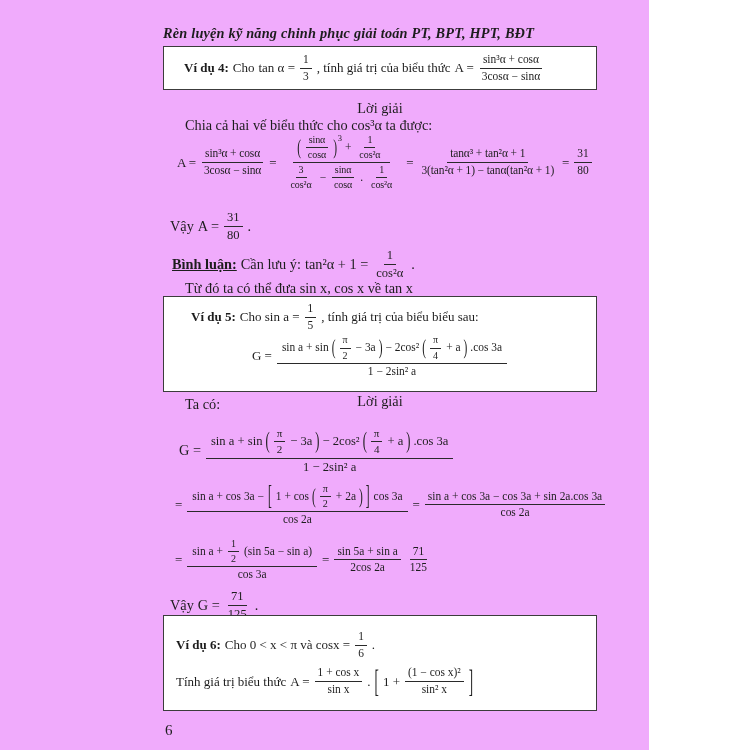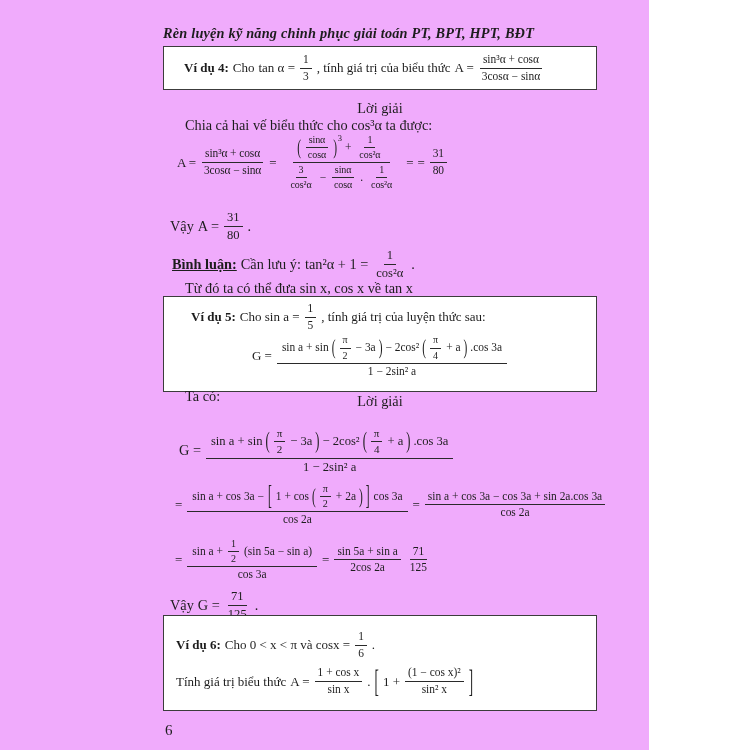--- a/index.html
+++ b/index.html
@@ -12,21 +12,21 @@
   border-bottom:1.6px solid #2e2e2e;padding-bottom:4px;white-space:nowrap;letter-spacing:.2px}
 .box{border:1.6px solid #3c3c3c;background:#fff}
 .box1{top:46px;height:44px;display:flex;align-items:center;padding:2px 18px}
 .box2{top:296px;height:96px;padding:5px 25px}
 .box3{top:615px;height:96px;padding:14px 10px}
 .lg1{top:100px;text-align:center}
 .lg2{top:393px;text-align:center}
 .txt{font-size:14.3px}
 .step{top:117px;padding-left:22px}
 .note{top:280px;padding-left:22px}
-.taco{top:388px;padding-left:22px}
+.taco{top:396px;padding-left:22px}
 .eq4{top:134px;padding-left:12px;font-size:13px;letter-spacing:-.1px}
 .vay4{top:210px;padding-left:5px}
 .bl{top:248px;padding-left:7px}
 .gl{top:427px;padding-left:14px}
 .l2{top:483px;padding-left:10px;font-size:13px}
 .l3{top:538px;padding-left:10px;font-size:13px}
 .vayg{top:589px;padding-left:5px}
 .pn{top:722px;left:2px;font-size:15px}
 .mrow{display:flex;align-items:center;white-space:nowrap}
 .ctrrow{justify-content:center}
@@ -114,20 +114,24 @@
               <span class="fden">cosα</span>
             </span>
         <span class="t">.</span>
         <span class="frac">
               <span class="fnum">1</span>
               <span class="fden">cos²α</span>
             </span>
       </span>
     </span>
     <span class="t">=</span>
+    <span class="frac">
+          <span class="fnum">tanα³ + tan²α + 1</span>
+          <span class="fden">3(tan²α + 1) − tanα(tan²α + 1)</span>
+        </span>
     <span class="t">=</span>
     <span class="frac">
           <span class="fnum">31</span>
           <span class="fden">80</span>
         </span>
   </div>
 
   <div class="abs vay4 mrow txt">
     <span class="t">Vậy</span>
     <span class="t">A =</span>
@@ -153,21 +157,21 @@
   </div>
 
   <div class="abs box box2">
     <div class="mrow bxlbl">
       <span class="t bold">Ví dụ 5:</span>
       <span class="t">Cho sin a =</span>
       <span class="frac">
             <span class="fnum">1</span>
             <span class="fden">5</span>
           </span>
-      <span class="t">, tính giá trị của luyện thức sau:</span>
+      <span class="t">, tính giá trị của biểu biểu sau:</span>
     </div>
     <div class="mrow ctrrow">
       <span class="t">G =</span>
       <span class="frac">
         <span class="fnum">
           <span class="t">sin a + sin</span>
           <span class="tp">(</span>
           <span class="frac">
                 <span class="fnum">π</span>
                 <span class="fden">2</span>

